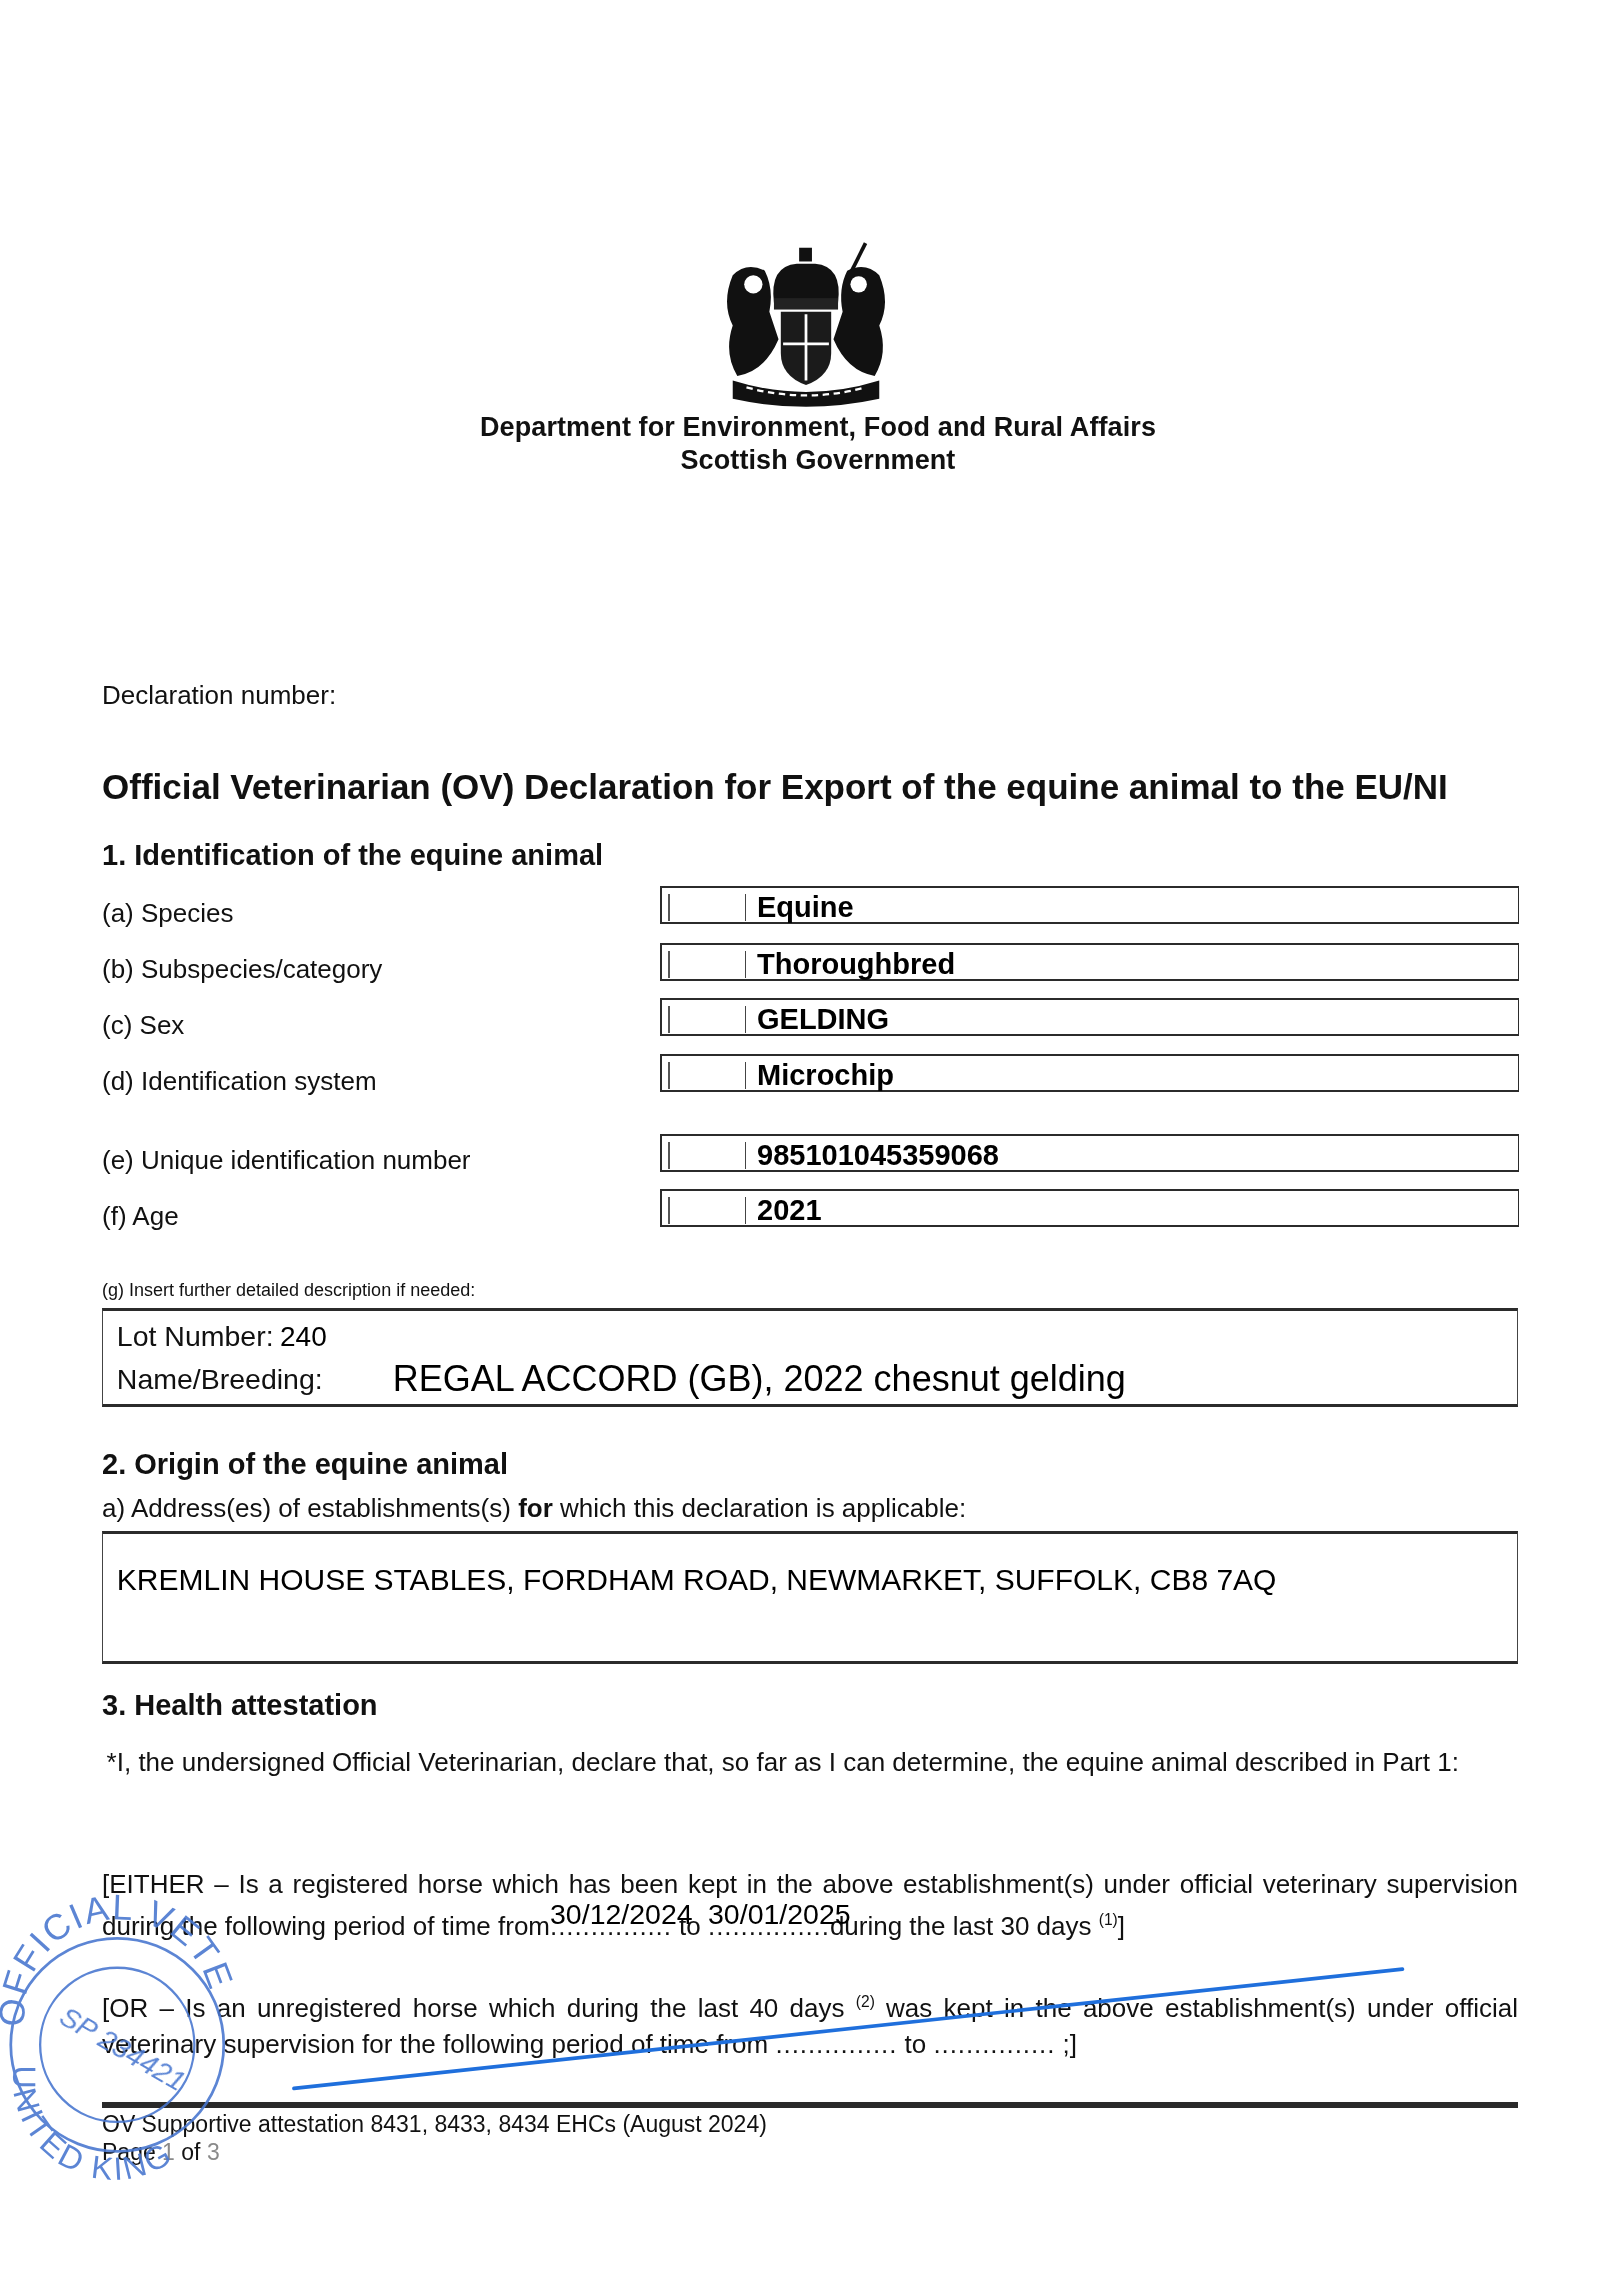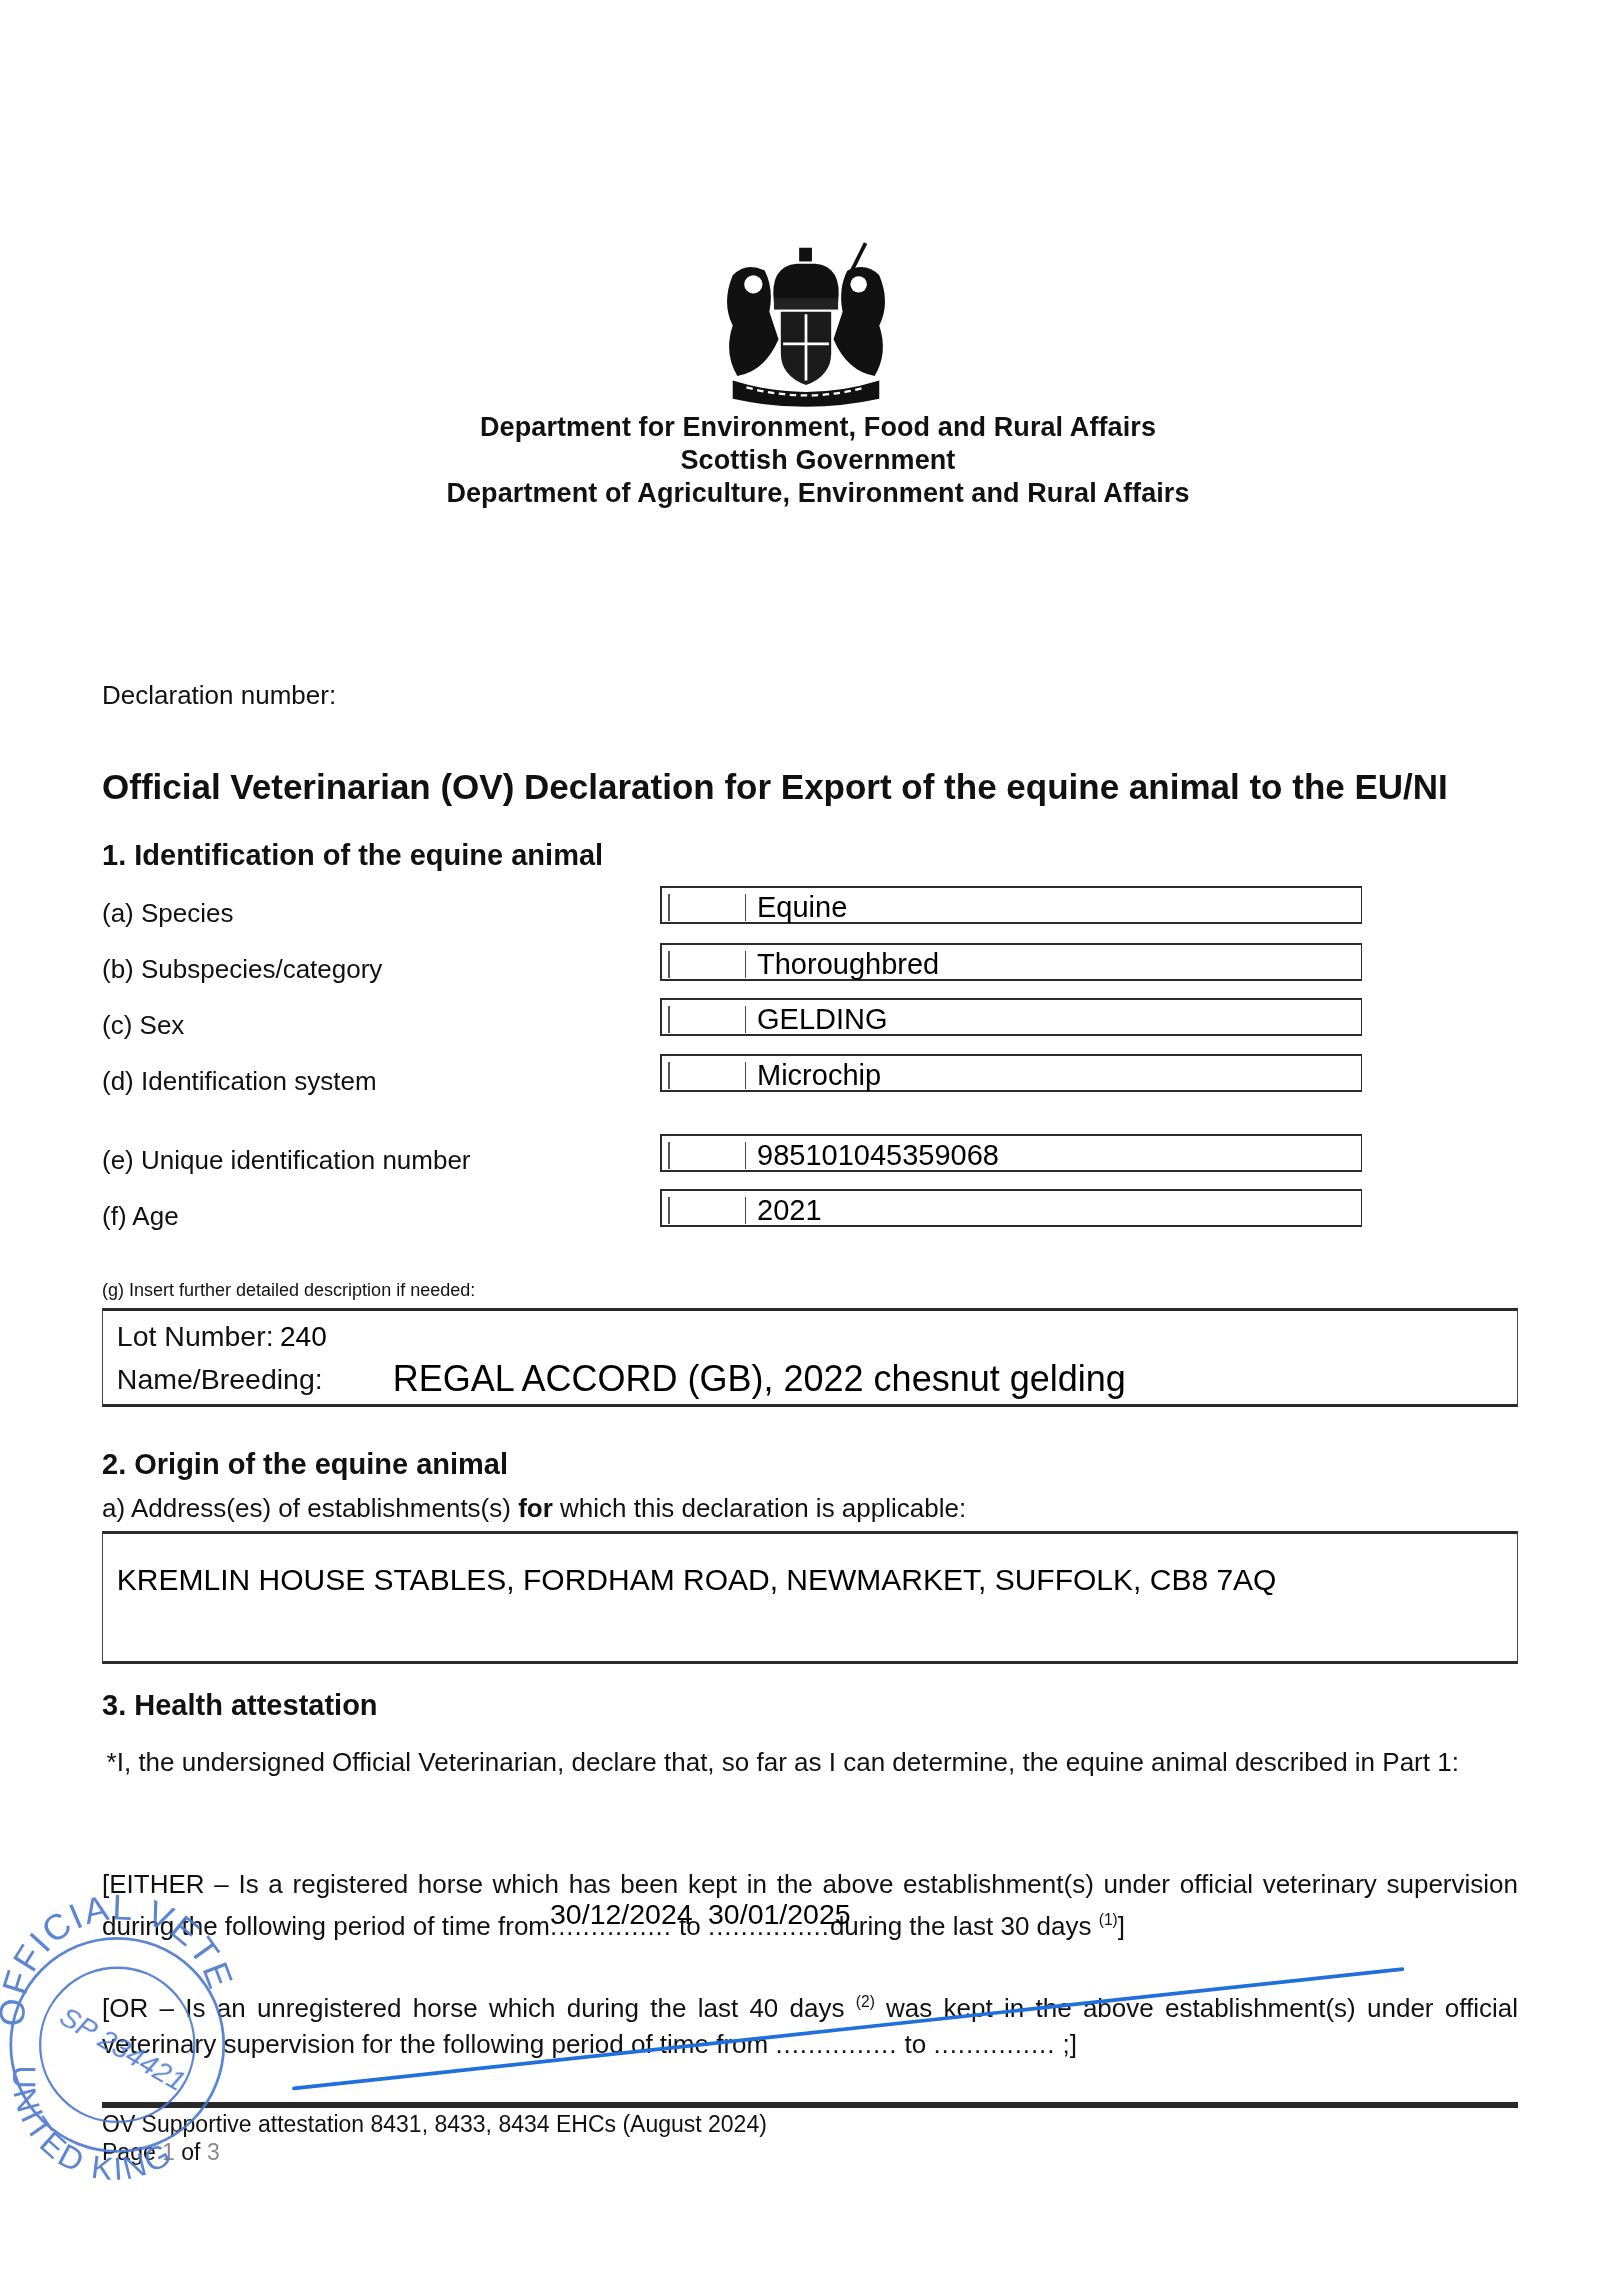--- a/index.html
+++ b/index.html
@@ -21,23 +21,23 @@
   .main-title { left: 102px; top: 767px; font-size: 35px; font-weight: bold; color: #111; white-space: nowrap; }
 
   .sec-heading { font-size: 29px; font-weight: bold; color: #111; white-space: nowrap; }
   #sec1-title { left: 102px; top: 839px; }
   #sec2-title { left: 102px; top: 1448px; }
   #sec3-title { left: 102px; top: 1689px; }
 
   .field-label { left: 102px; font-size: 26px; color: #111; white-space: nowrap; }
 
   .field-box {
-    left: 660px; width: 702px; height: 38px;
+    left: 660px; width: 859px; height: 38px;
     border: 2.8px solid #2b2b2b; border-left-width: 2.3px; border-right-width: 1.8px;
-    box-sizing: border-box; background: #fff;
+    box-sizing: border-box; background: #fff; font-weight: bold;
   }
   .field-box .tick-l { position: absolute; left: 6.4px; top: 5.5px; width: 1.4px; height: 27px; background: #555; }
   .field-box .tick-m { position: absolute; left: 83px; top: 5.5px; width: 1.4px; height: 27px; background: #444; }
   .field-box .val { position: absolute; left: 95px; top: 2.8px; font-size: 29px; color: #000; white-space: nowrap; line-height: 32px; }
 
   .desc-label { left: 102px; top: 1280px; font-size: 18px; color: #111; white-space: nowrap; }
   .desc-box {
     left: 102px; top: 1308px; width: 1416px; height: 99px;
     border-top: 3.2px solid #2b2b2b; border-bottom: 3.2px solid #2b2b2b;
     border-left: 1.4px solid #444; border-right: 1.4px solid #444; box-sizing: border-box;
@@ -95,21 +95,20 @@
 
       <path d="M60 320 Q220 370 380 320 L380 360 Q220 395 60 360 Z"></path>
       <path d="M90 335 Q220 370 350 335" stroke="#fff" stroke-width="5" fill="none" stroke-dasharray="14 10"></path>
     </g>
   </svg>
 </div>
 
 <div class="abs org-block">
   <div class="org-line">Department for Environment, Food and Rural Affairs</div>
   <div class="org-line">Scottish Government</div>
-  <div class="org-line">Department of Agriculture, Environment and Rural Affairs</div>
 </div>
 
 <div class="abs decl-num">Declaration number:</div>
 
 <div class="abs main-title">Official Veterinarian (OV) Declaration for Export of the equine animal to the EU/NI</div>
 
 <div id="sec1-title" class="abs sec-heading">1. Identification of the equine animal</div>
 
 <div class="abs field-label" style="top:898px">(a) Species</div>
 <div class="abs field-box" style="top:886px">

